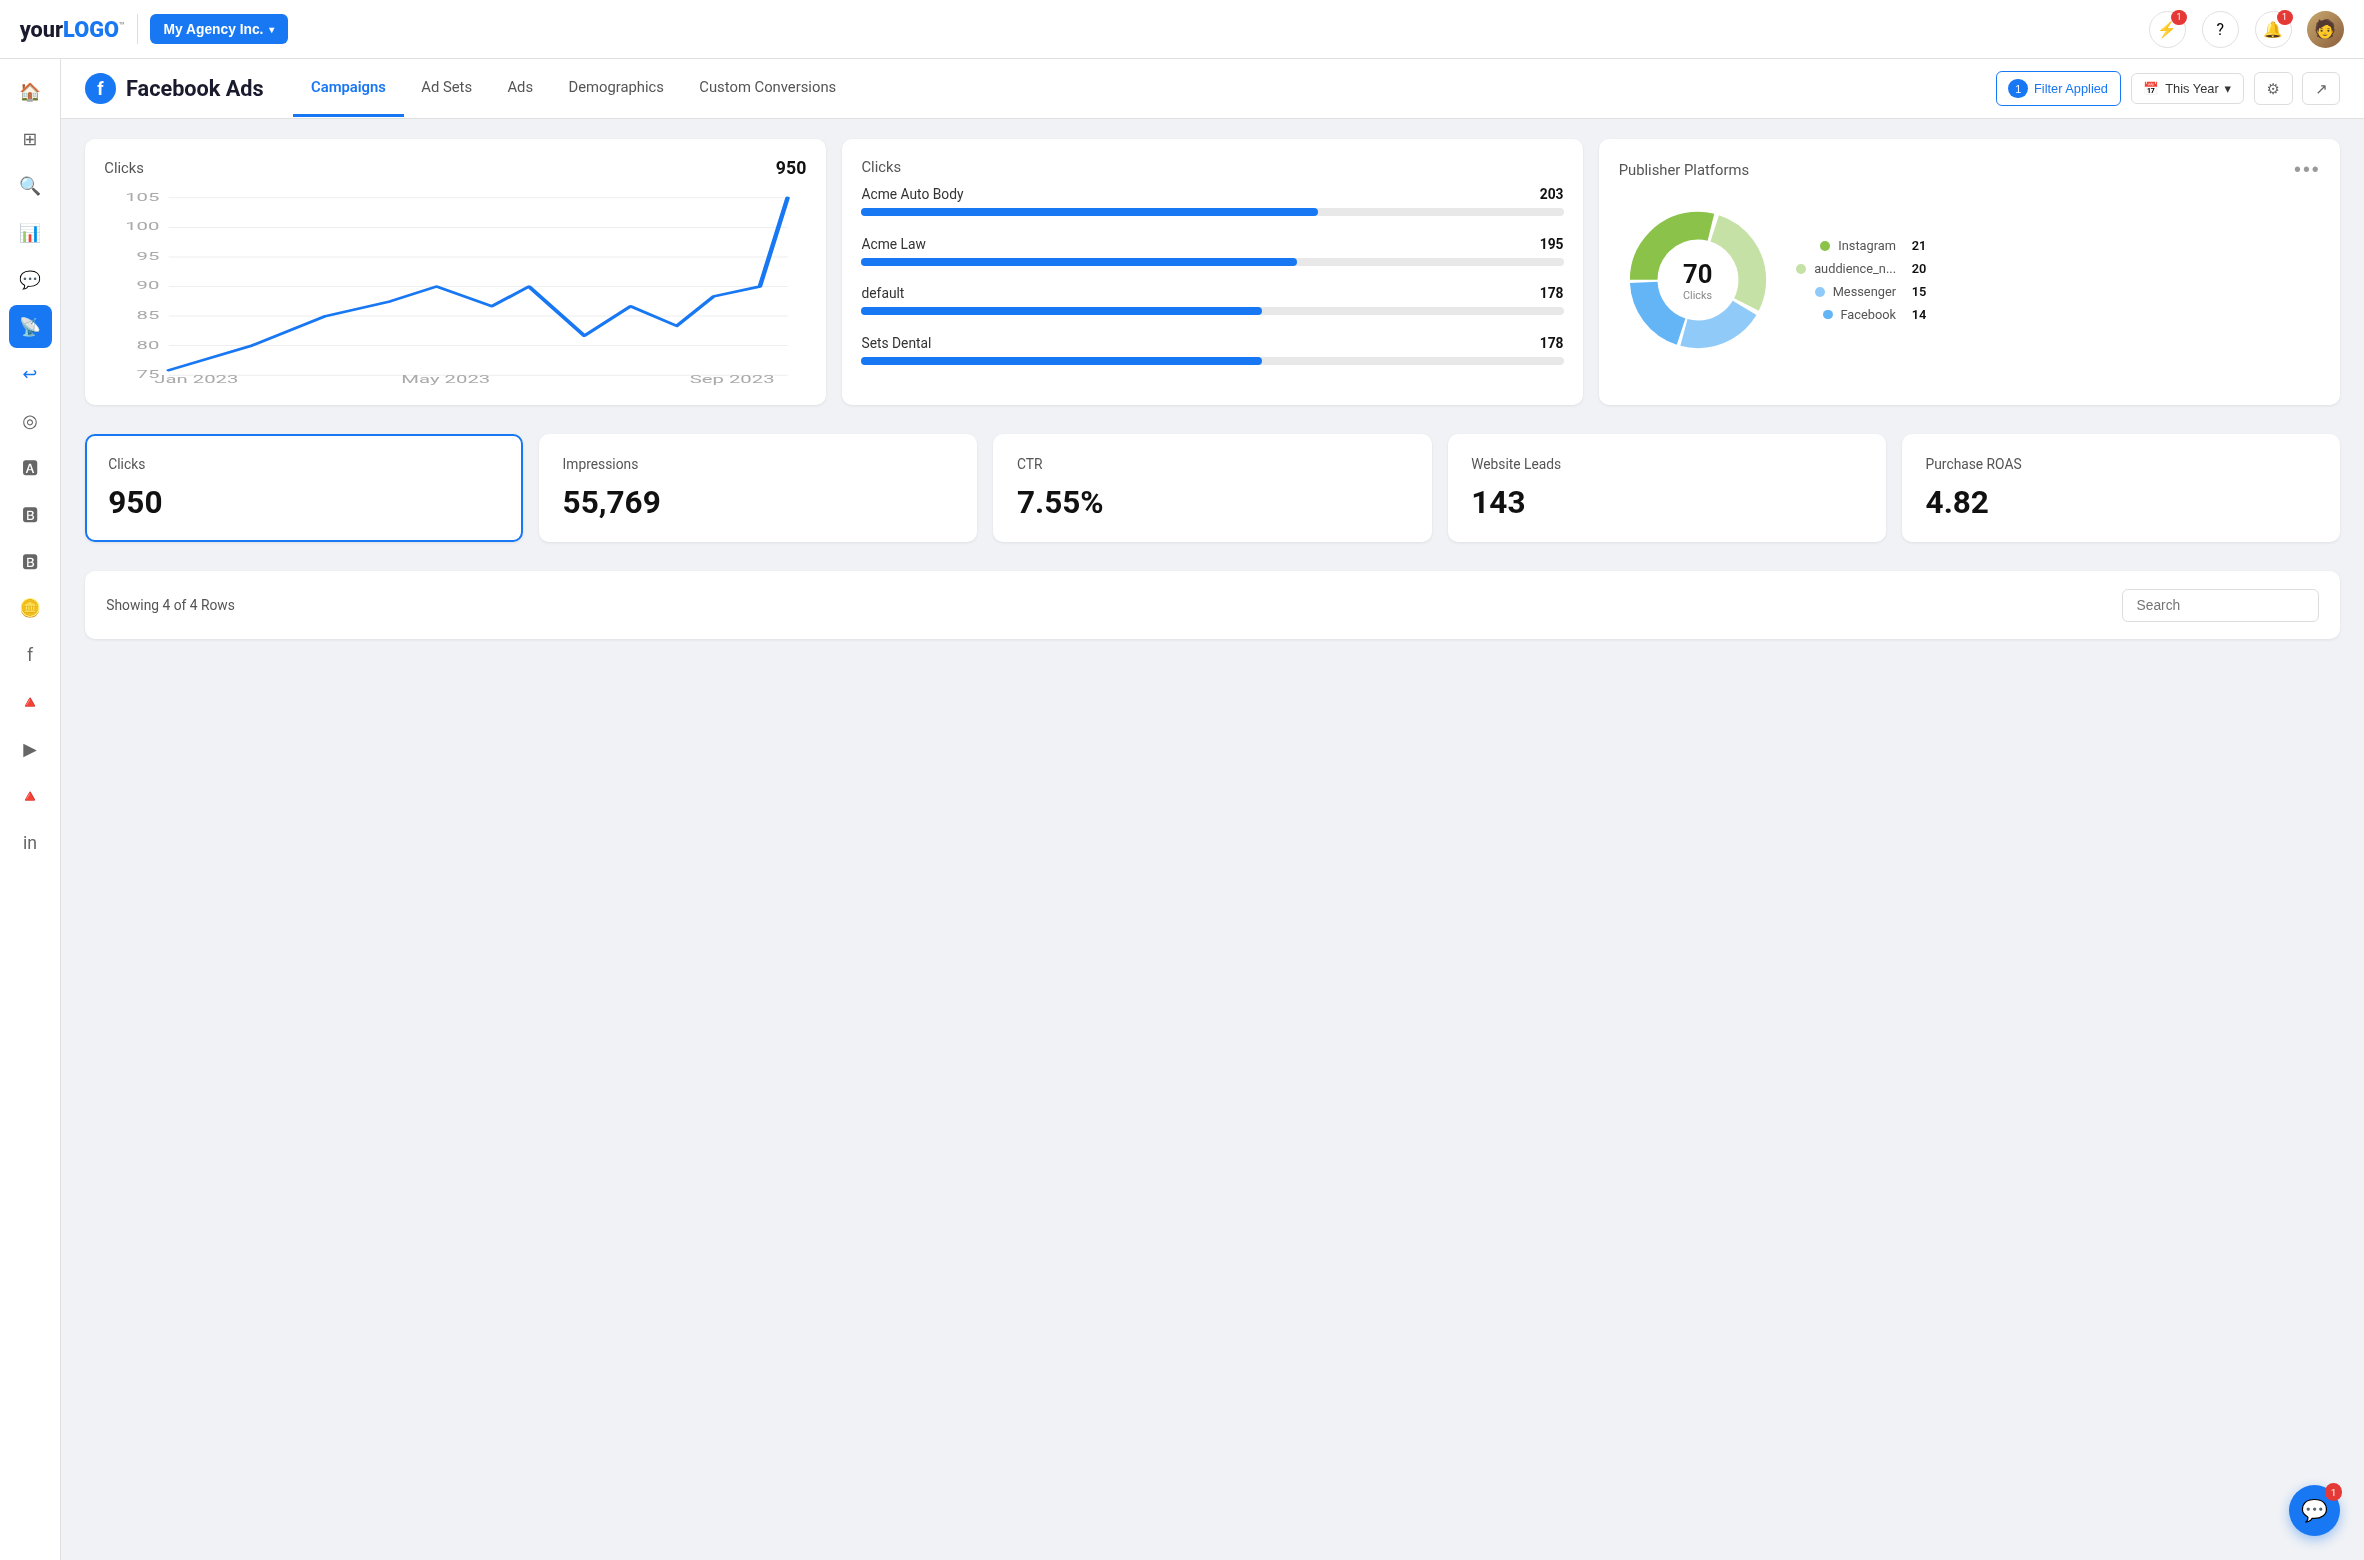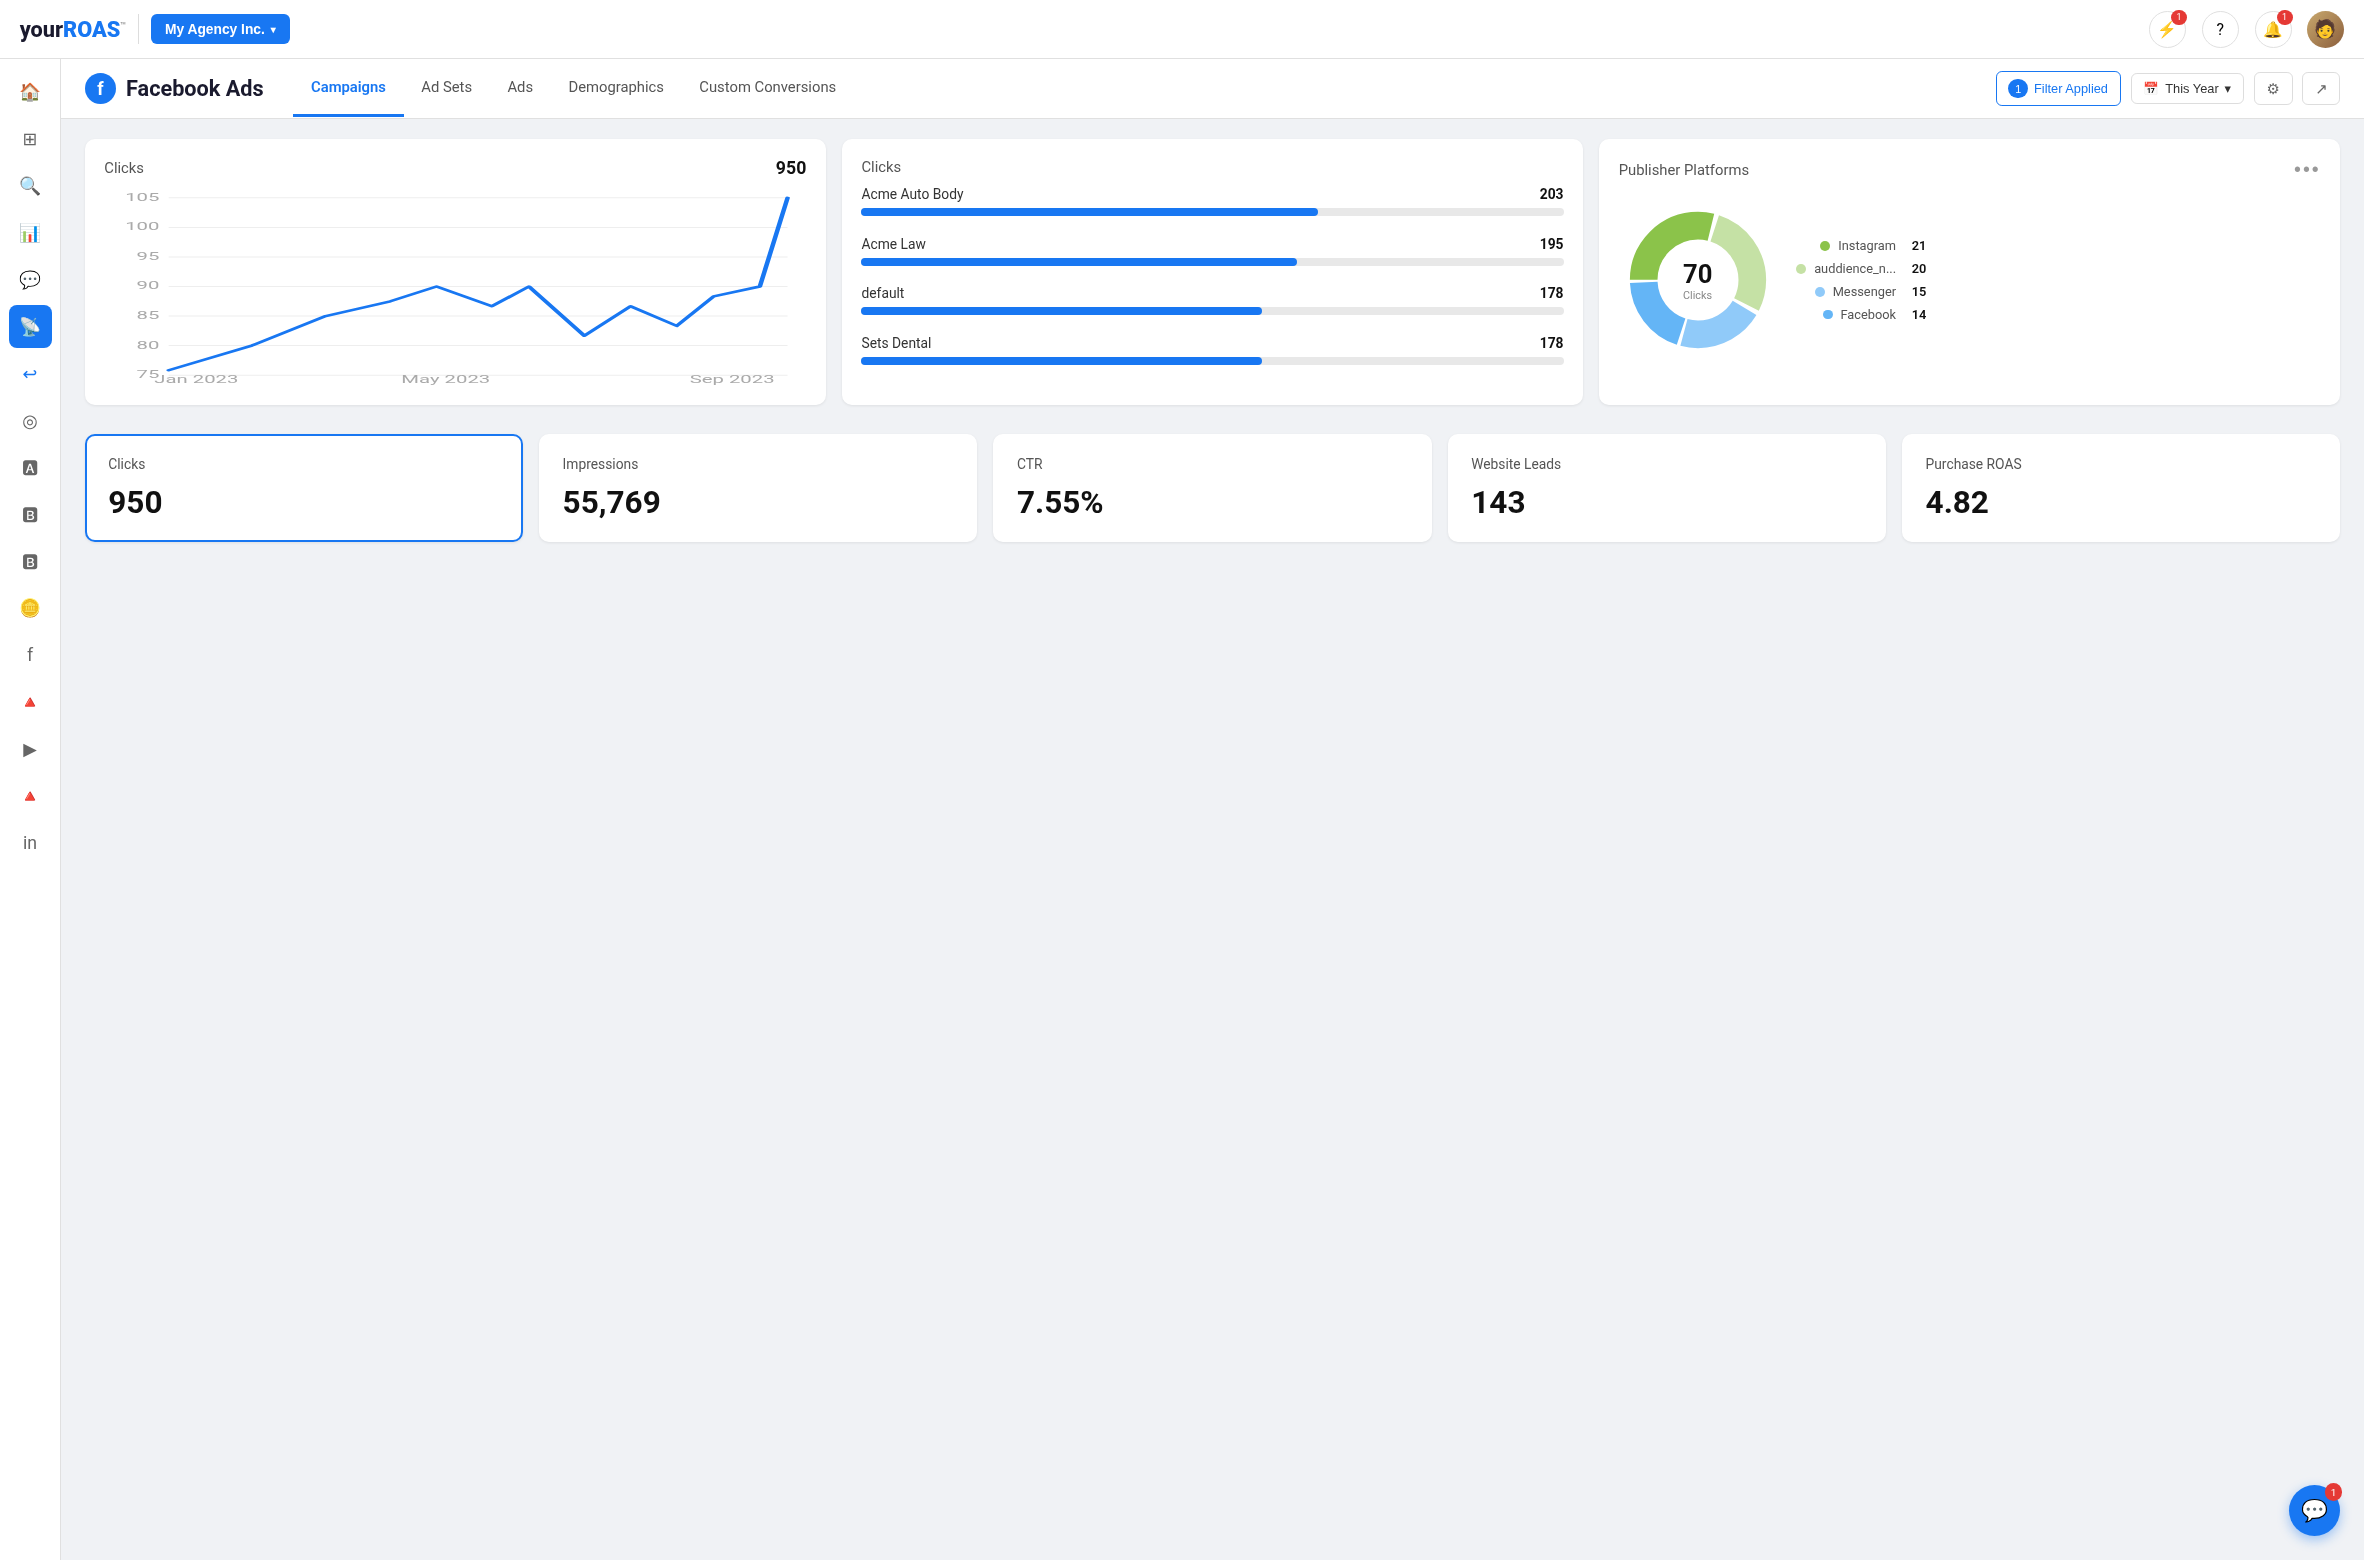--- a/index.html
+++ b/index.html
@@ -391,21 +391,21 @@
       color: #fff;
       display: flex; align-items: center; justify-content: center;
     }
   </style>
 </head>
 <body>
 
 <div class="top-nav">
   <div class="logo-area">
     <div class="logo-text">
-      <span>your</span><span style="color:#1877f2;font-weight:900;">ROAS</span><sup style="font-size:9.9px;color:#888;">™</sup>
+      <span>your</span><span style="color:#1877f2;font-weight:900;">LOGO</span><sup style="font-size:9.9px;color:#888;">™</sup>
     </div>
     <div class="logo-divider"></div>
     <button class="agency-btn">
       <span>My Agency Inc.</span>
       <span class="chevron">▾</span>
     </button>
   </div>
   <div class="nav-spacer"></div>
   <div class="nav-icon-btn">
     <span>⚡</span>
@@ -620,20 +620,24 @@
         <div class="metric-card">
           <div class="metric-label">Website Leads</div>
           <div class="metric-value">143</div>
         </div>
         <div class="metric-card">
           <div class="metric-label">Purchase ROAS</div>
           <div class="metric-value">4.82</div>
         </div>
       </div>
 
+      <div class="table-bar">
+        <span class="table-info">Showing 4 of 4 Rows</span>
+        <input type="text" class="search-box" placeholder="Search" style="">
+      </div>
 
     </div>
 
   </div>
 </div>
 
 <div class="chat-bubble" style="position:fixed;bottom:23.6px;right:23.6px;">
   <span style="color:#fff;font-size:21.7px;">💬</span>
   <span class="chat-bubble-badge">1</span>
 </div>

